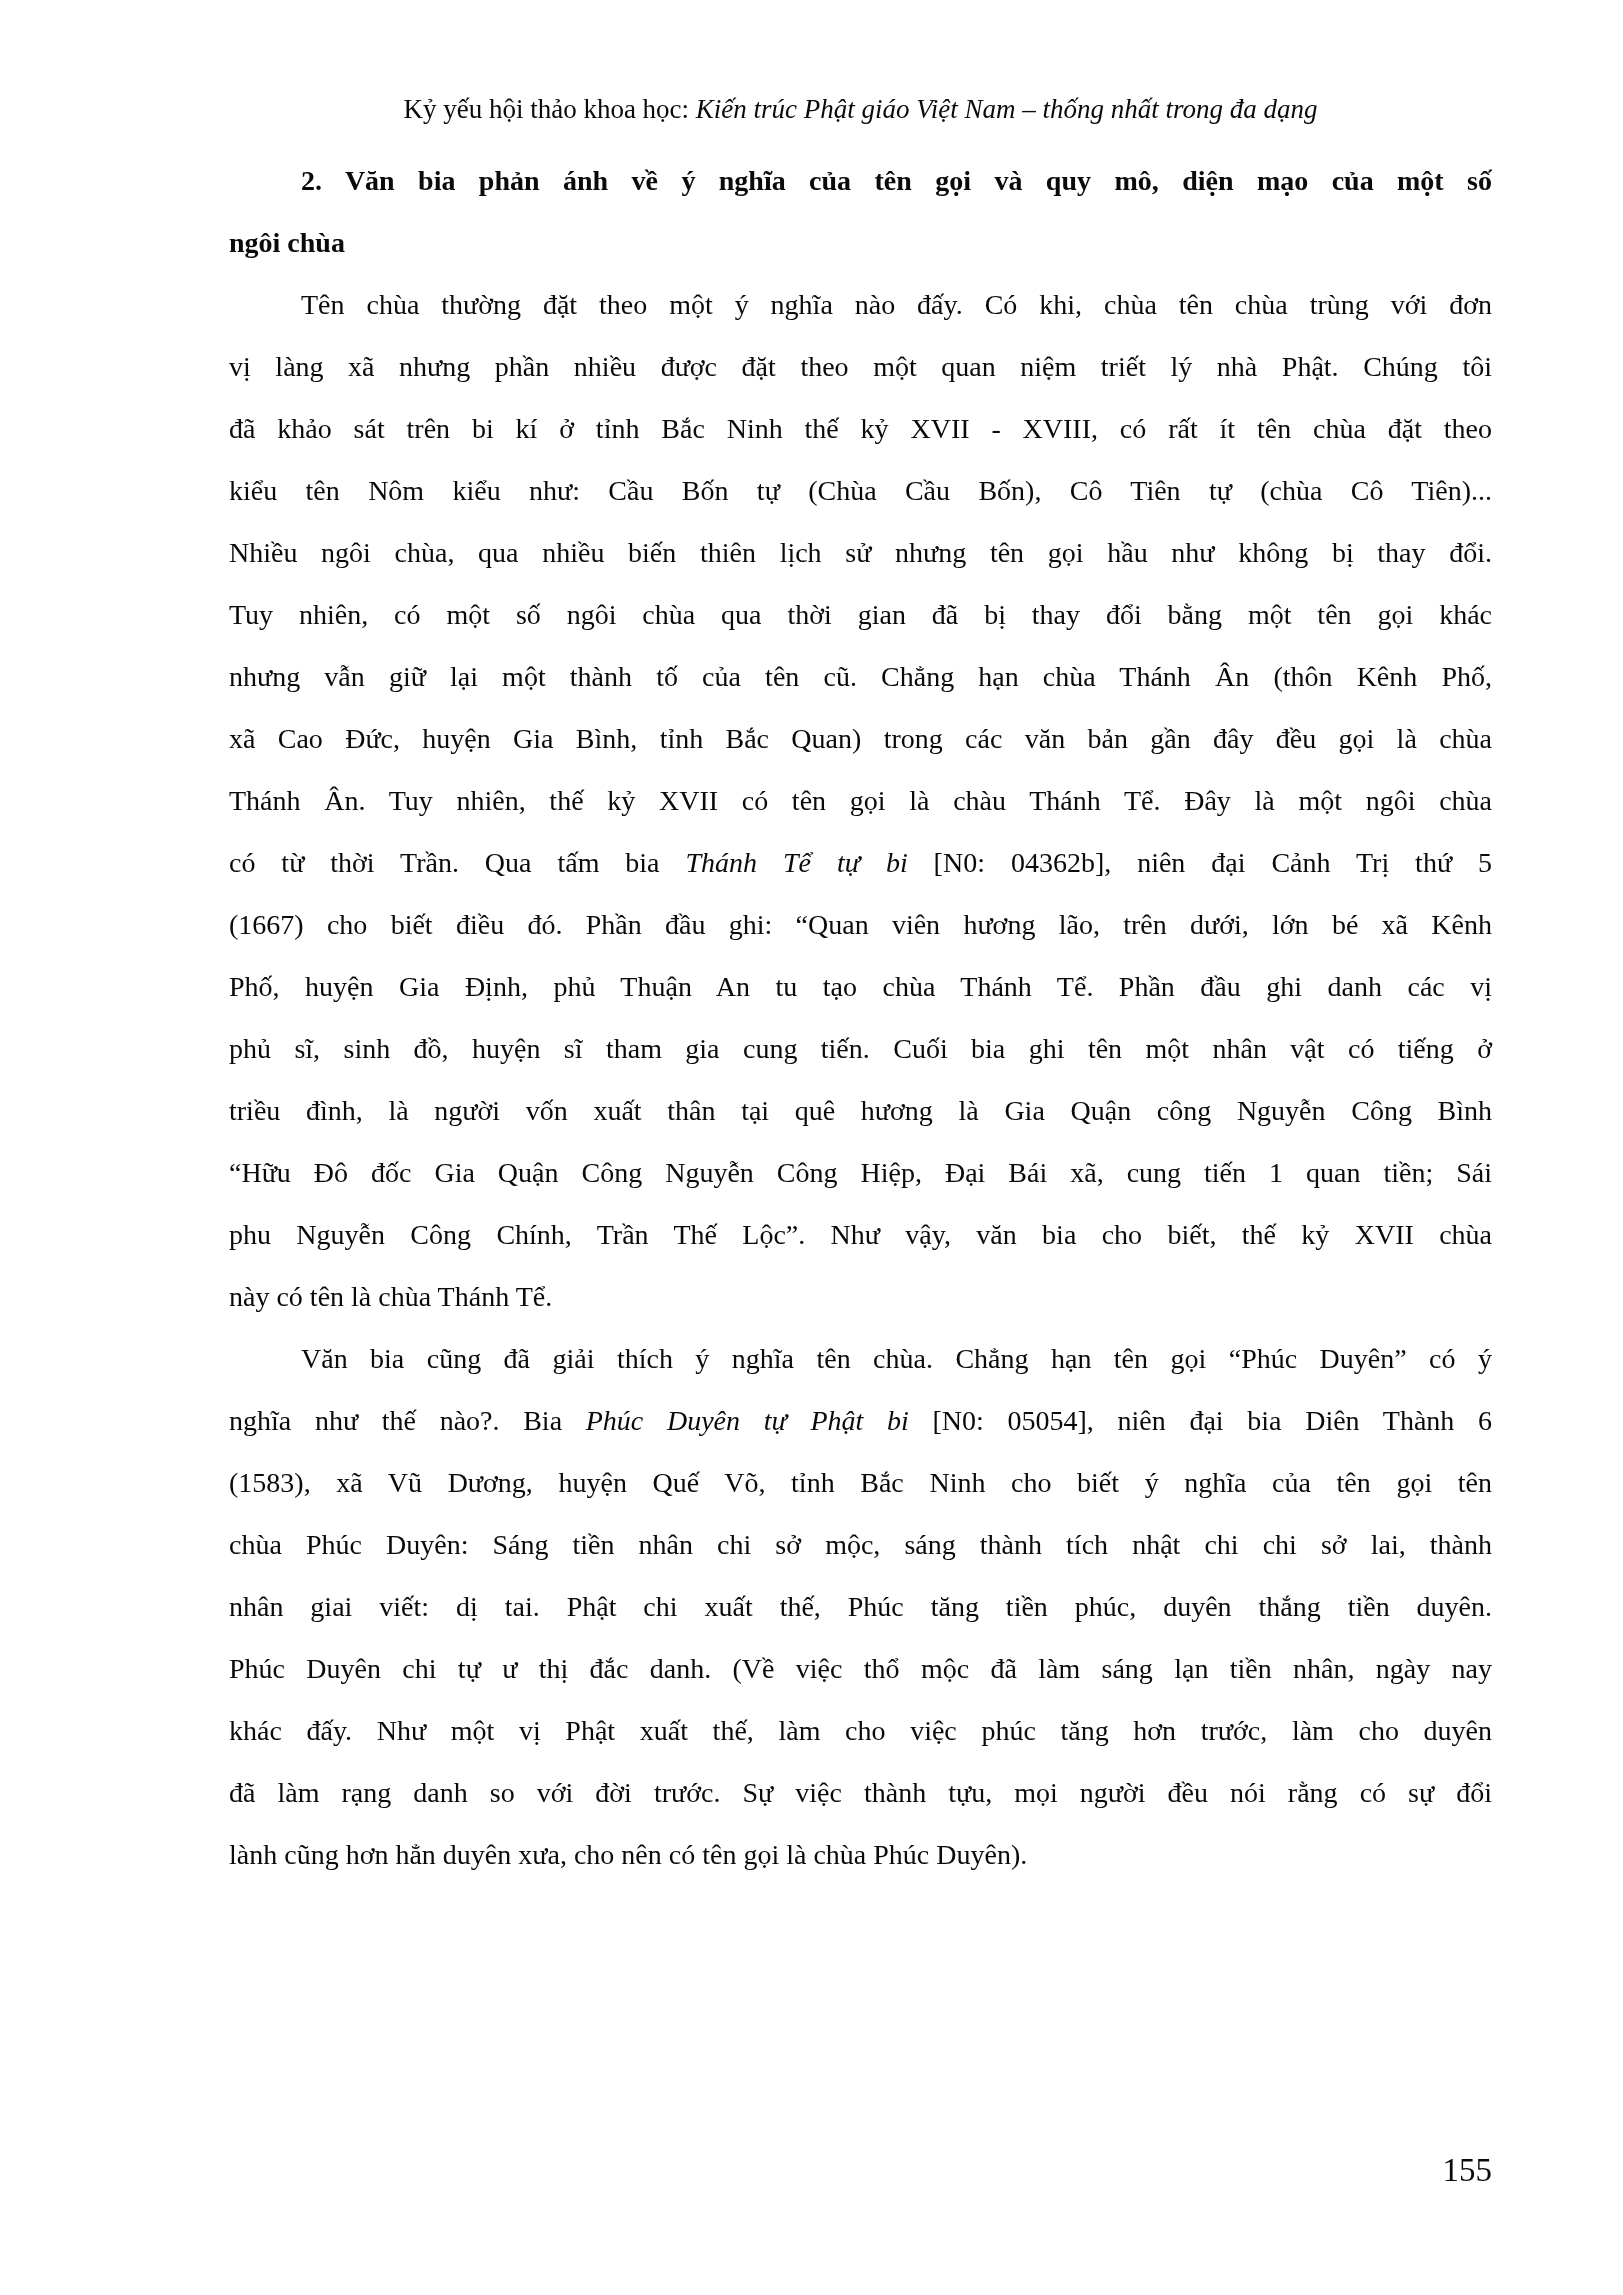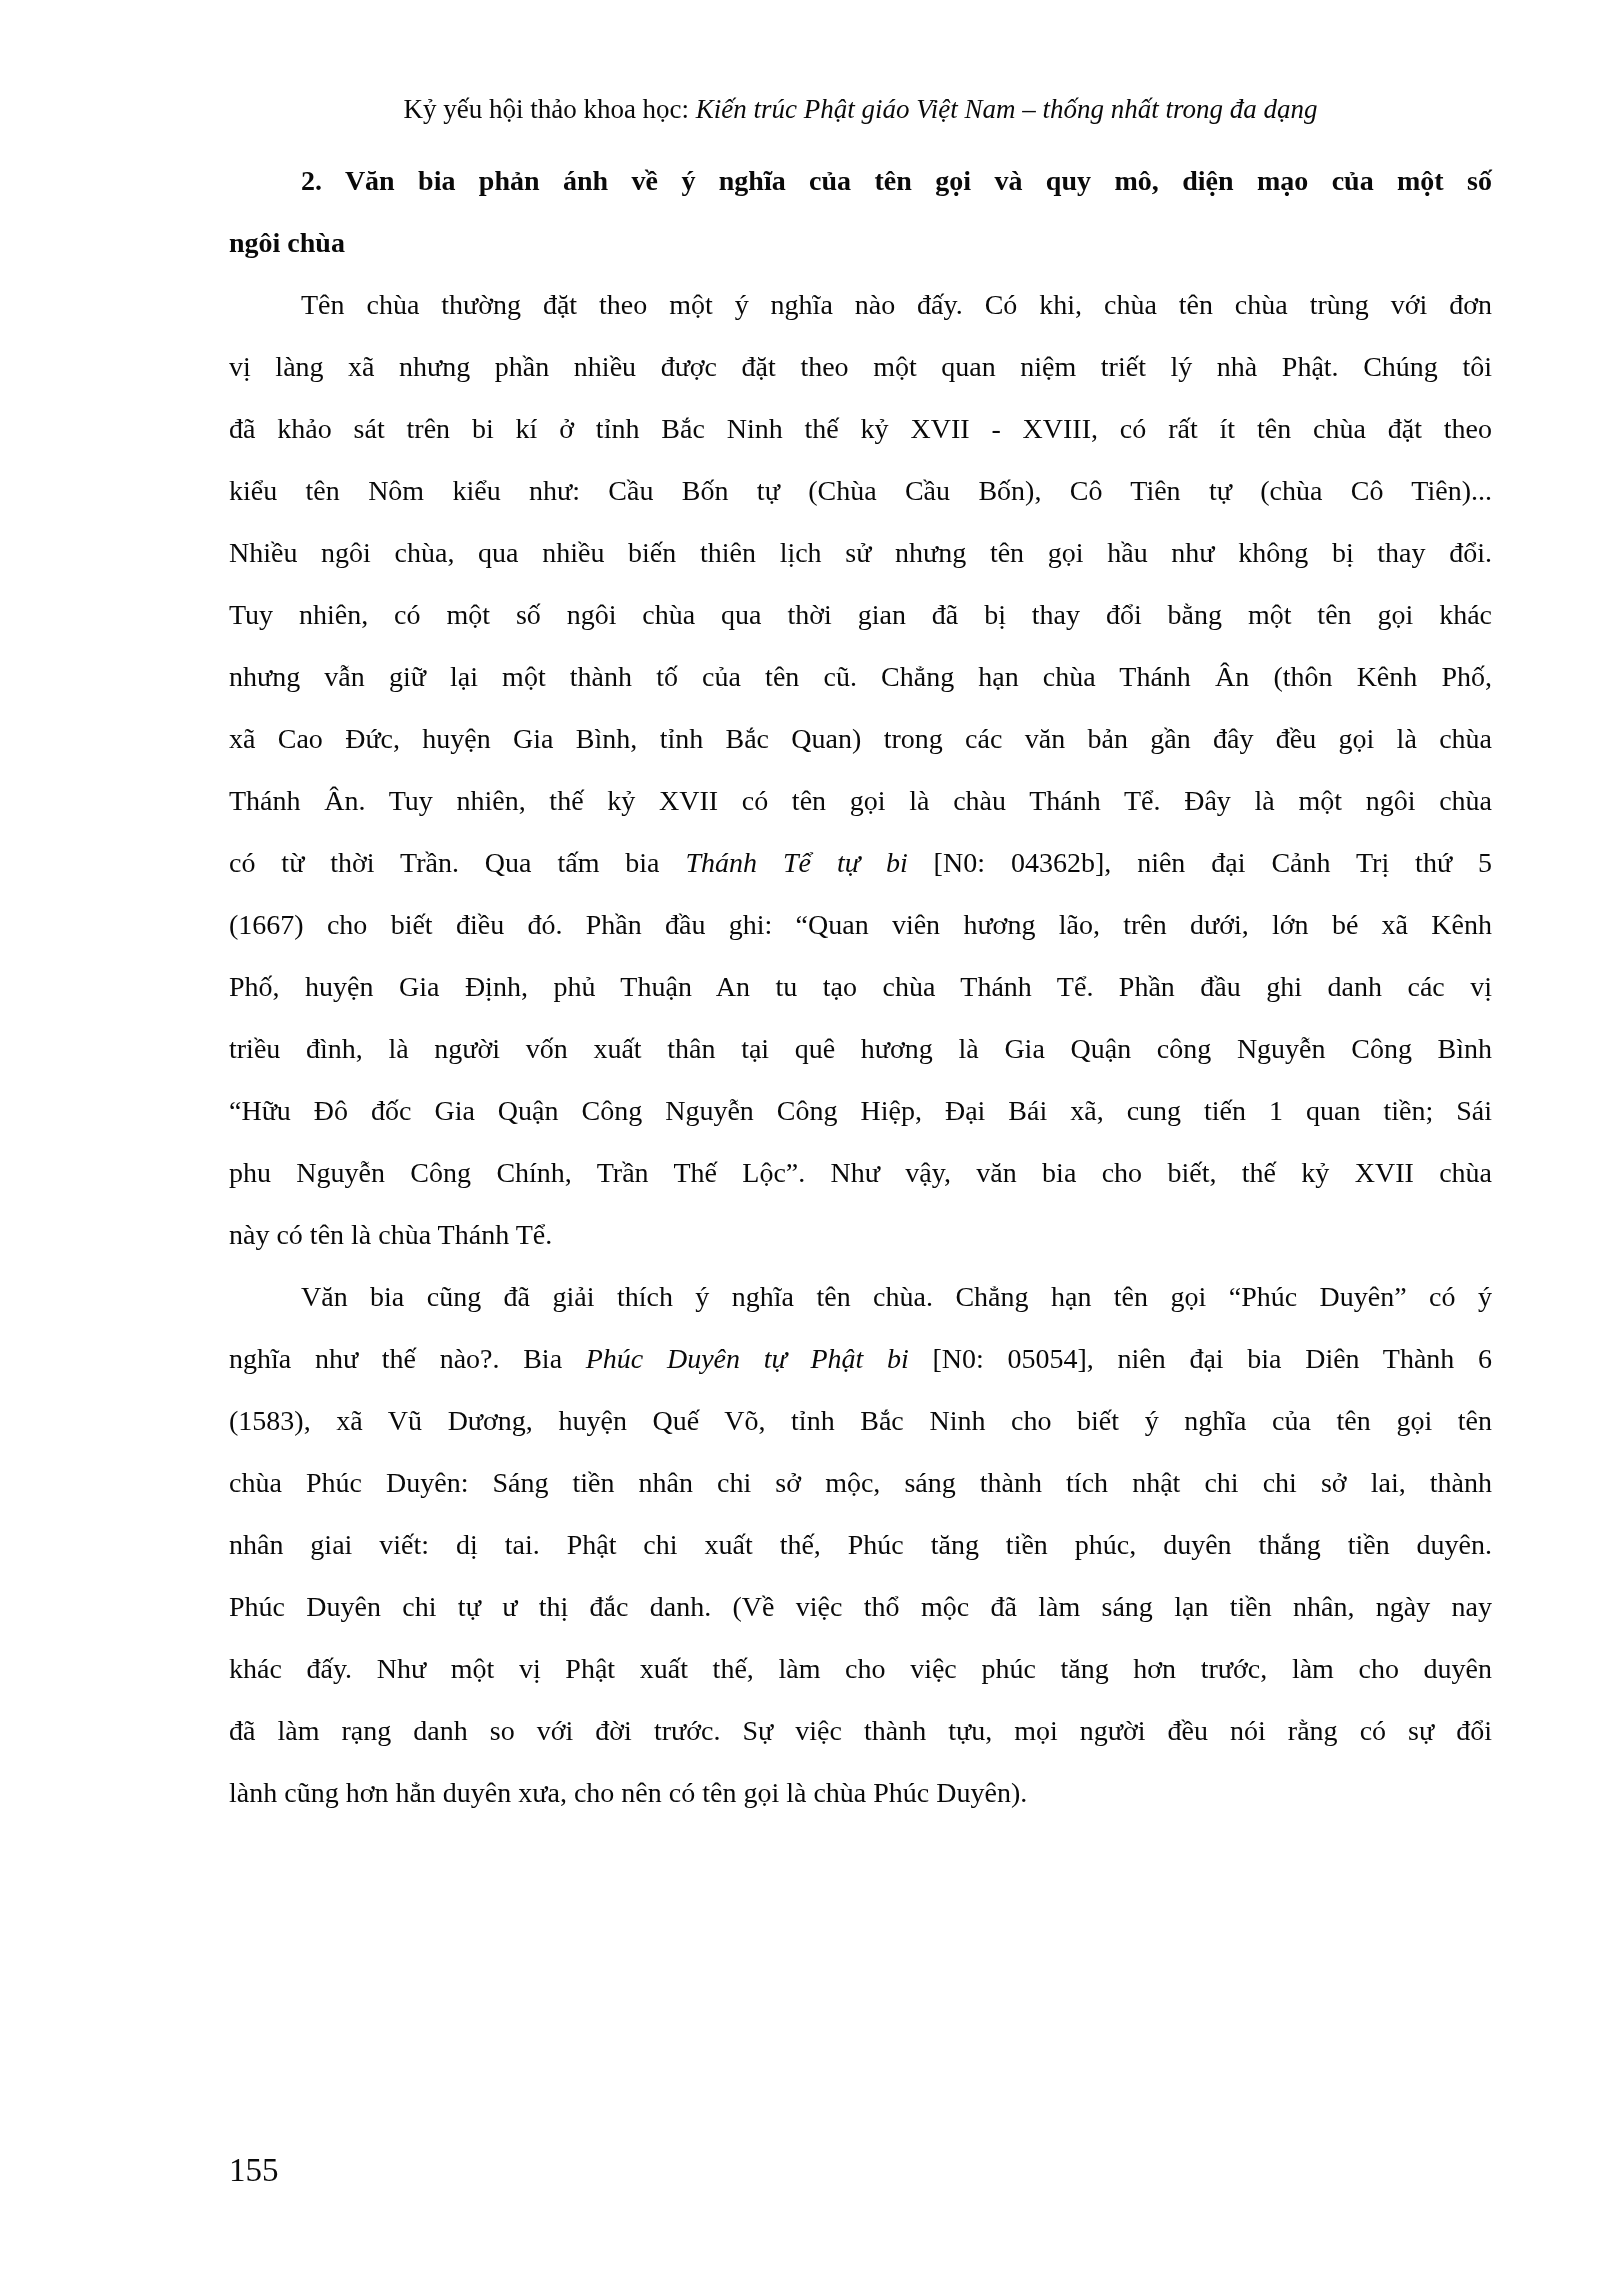--- a/index.html
+++ b/index.html
@@ -40,21 +40,21 @@
   .line.first { padding-left: 72px; }
   .line.b { font-weight: bold; }
   .it { font-style: italic; }
   .page-number {
     position: absolute;
     top: 2151px;
     left: 229px;
     width: 1263px;
     font-size: 33px;
     line-height: 39px;
-    text-align: left;
+    text-align: right;
   }
 </style>
 </head>
 <body>
 
 <div class="page">
 
   <div class="running-header"><span>Kỷ yếu hội thảo khoa học: </span><span class="it">Kiến trúc Phật giáo Việt Nam – thống nhất trong đa dạng</span></div>
 
   <div class="content">
@@ -67,20 +67,21 @@
     <div class="line j">đã khảo sát trên bi kí ở tỉnh Bắc Ninh thế kỷ XVII - XVIII, có rất ít tên chùa đặt theo</div>
     <div class="line j">kiểu tên Nôm kiểu như: Cầu Bốn tự (Chùa Cầu Bốn), Cô Tiên tự (chùa Cô Tiên)...</div>
     <div class="line j">Nhiều ngôi chùa, qua nhiều biến thiên lịch sử nhưng tên gọi hầu như không bị thay đổi.</div>
     <div class="line j">Tuy nhiên, có một số ngôi chùa qua thời gian đã bị thay đổi bằng một tên gọi khác</div>
     <div class="line j">nhưng vẫn giữ lại một thành tố của tên cũ. Chẳng hạn chùa Thánh Ân (thôn Kênh Phố,</div>
     <div class="line j">xã Cao Đức, huyện Gia Bình, tỉnh Bắc Quan) trong các văn bản gần đây đều gọi là chùa</div>
     <div class="line j">Thánh Ân. Tuy nhiên, thế kỷ XVII có tên gọi là chàu Thánh Tể. Đây là một ngôi chùa</div>
     <div class="line j"><span>có từ thời Trần. Qua tấm bia </span><span class="it">Thánh Tể tự bi</span><span> [N0: 04362b], niên đại Cảnh Trị thứ 5</span></div>
     <div class="line j">(1667) cho biết điều đó. Phần đầu ghi: “Quan viên hương lão, trên dưới, lớn bé xã Kênh</div>
     <div class="line j">Phố, huyện Gia Định, phủ Thuận An tu tạo chùa Thánh Tể. Phần đầu ghi danh các vị</div>
+    <div class="line j">phủ sĩ, sinh đồ, huyện sĩ tham gia cung tiến. Cuối bia ghi tên một nhân vật có tiếng ở</div>
     <div class="line j">triều đình, là người vốn xuất thân tại quê hương là Gia Quận công Nguyễn Công Bình</div>
     <div class="line j">“Hữu Đô đốc Gia Quận Công Nguyễn Công Hiệp, Đại Bái xã, cung tiến 1 quan tiền; Sái</div>
     <div class="line j">phu Nguyễn Công Chính, Trần Thế Lộc”. Như vậy, văn bia cho biết, thế kỷ XVII chùa</div>
     <div class="line">này có tên là chùa Thánh Tể.</div>
 
     <div class="line j first">Văn bia cũng đã giải thích ý nghĩa tên chùa. Chẳng hạn tên gọi “Phúc Duyên” có ý</div>
     <div class="line j"><span>nghĩa như thế nào?. Bia </span><span class="it">Phúc Duyên tự Phật bi</span><span> [N0: 05054], niên đại bia Diên Thành 6</span></div>
     <div class="line j">(1583), xã Vũ Dương, huyện Quế Võ, tỉnh Bắc Ninh cho biết ý nghĩa của tên gọi tên</div>
     <div class="line j">chùa Phúc Duyên: Sáng tiền nhân chi sở mộc, sáng thành tích nhật chi chi sở lai, thành</div>
     <div class="line j">nhân giai viết: dị tai. Phật chi xuất thế, Phúc tăng tiền phúc, duyên thắng tiền duyên.</div>

